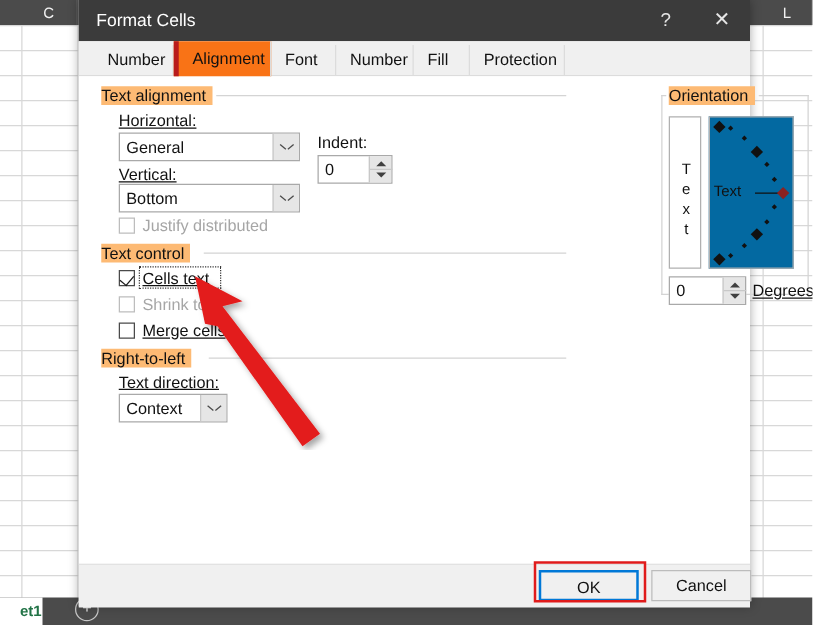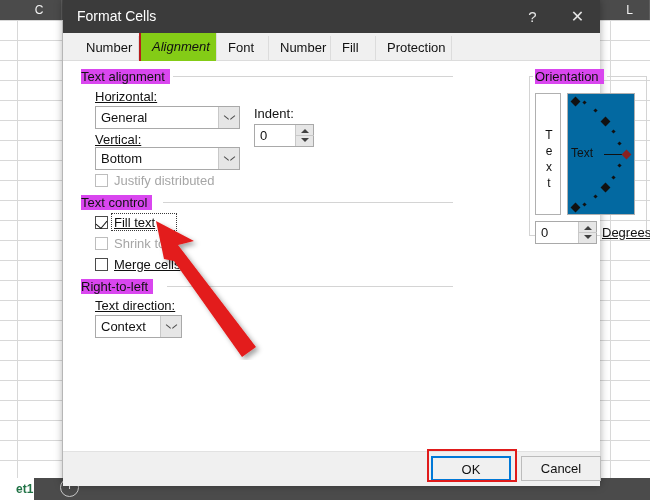--- a/index.html
+++ b/index.html
@@ -99,44 +99,43 @@
   }
   .tab {
     position: absolute; top: 3px; height: 24px;
     line-height: 24px; font-size: 13px; color: #111;
     padding: 0 11px;
     border-right: 1px solid #dcdcdc;
     box-sizing: border-box;
   }
   .tab.active {
     top: 0; height: 28px; line-height: 28px;
-    background: #84cc16;
+    background: #f97316;
     border-right: 1px solid #dcdcdc;
-    border-left: 2px solid #b91c1c;
+    border-left: 4px solid #b91c1c;
     z-index: 3;
-    font-style: italic;
   }
 
   
   .dlg-body {
     position: relative;
     height: 390px;
     background: #ffffff;
   }
   .footer {
     position: relative;
     height: 34px;
     background: #f0f0f0;
     border-top: 1px solid #e2e2e2;
   }
 
   
   .group-label {
     position: absolute; font-size: 13px; color: #111;
-    background: #d946ef; padding-right: 5px;
+    background: #fdba74; padding-right: 5px;
   }
   .group-line {
     position: absolute; height: 1px; background: #d4d4d4;
   }
   .field-label {
     position: absolute; font-size: 13px; color: #111;
   }
   .u { text-decoration: underline; }
 
   
@@ -383,21 +382,21 @@
       <span class="cblabel disabled">Justify distributed</span>
     </div>
 
     <div class="group-label" style="left:18px; top:134px;">Text control</div>
     <div class="group-line" style="left:100px; top:141px; width:290px;"></div>
 
     <div class="cbrow" style="left:32px; top:154px;">
       <span class="cbox">
           <i class="tick"></i>
         </span>
-      <span class="cblabel u">Fill text</span>
+      <span class="cblabel u">Cells text</span>
       <span class="focusring" style="width:66px;"></span>
     </div>
 
     <div class="cbrow" style="left:32px; top:175px;">
       <span class="cbox disabled"></span>
       <span class="cblabel disabled">Shrink to fit</span>
     </div>
 
     <div class="cbrow" style="left:32px; top:196px;">
       <span class="cbox"></span>

